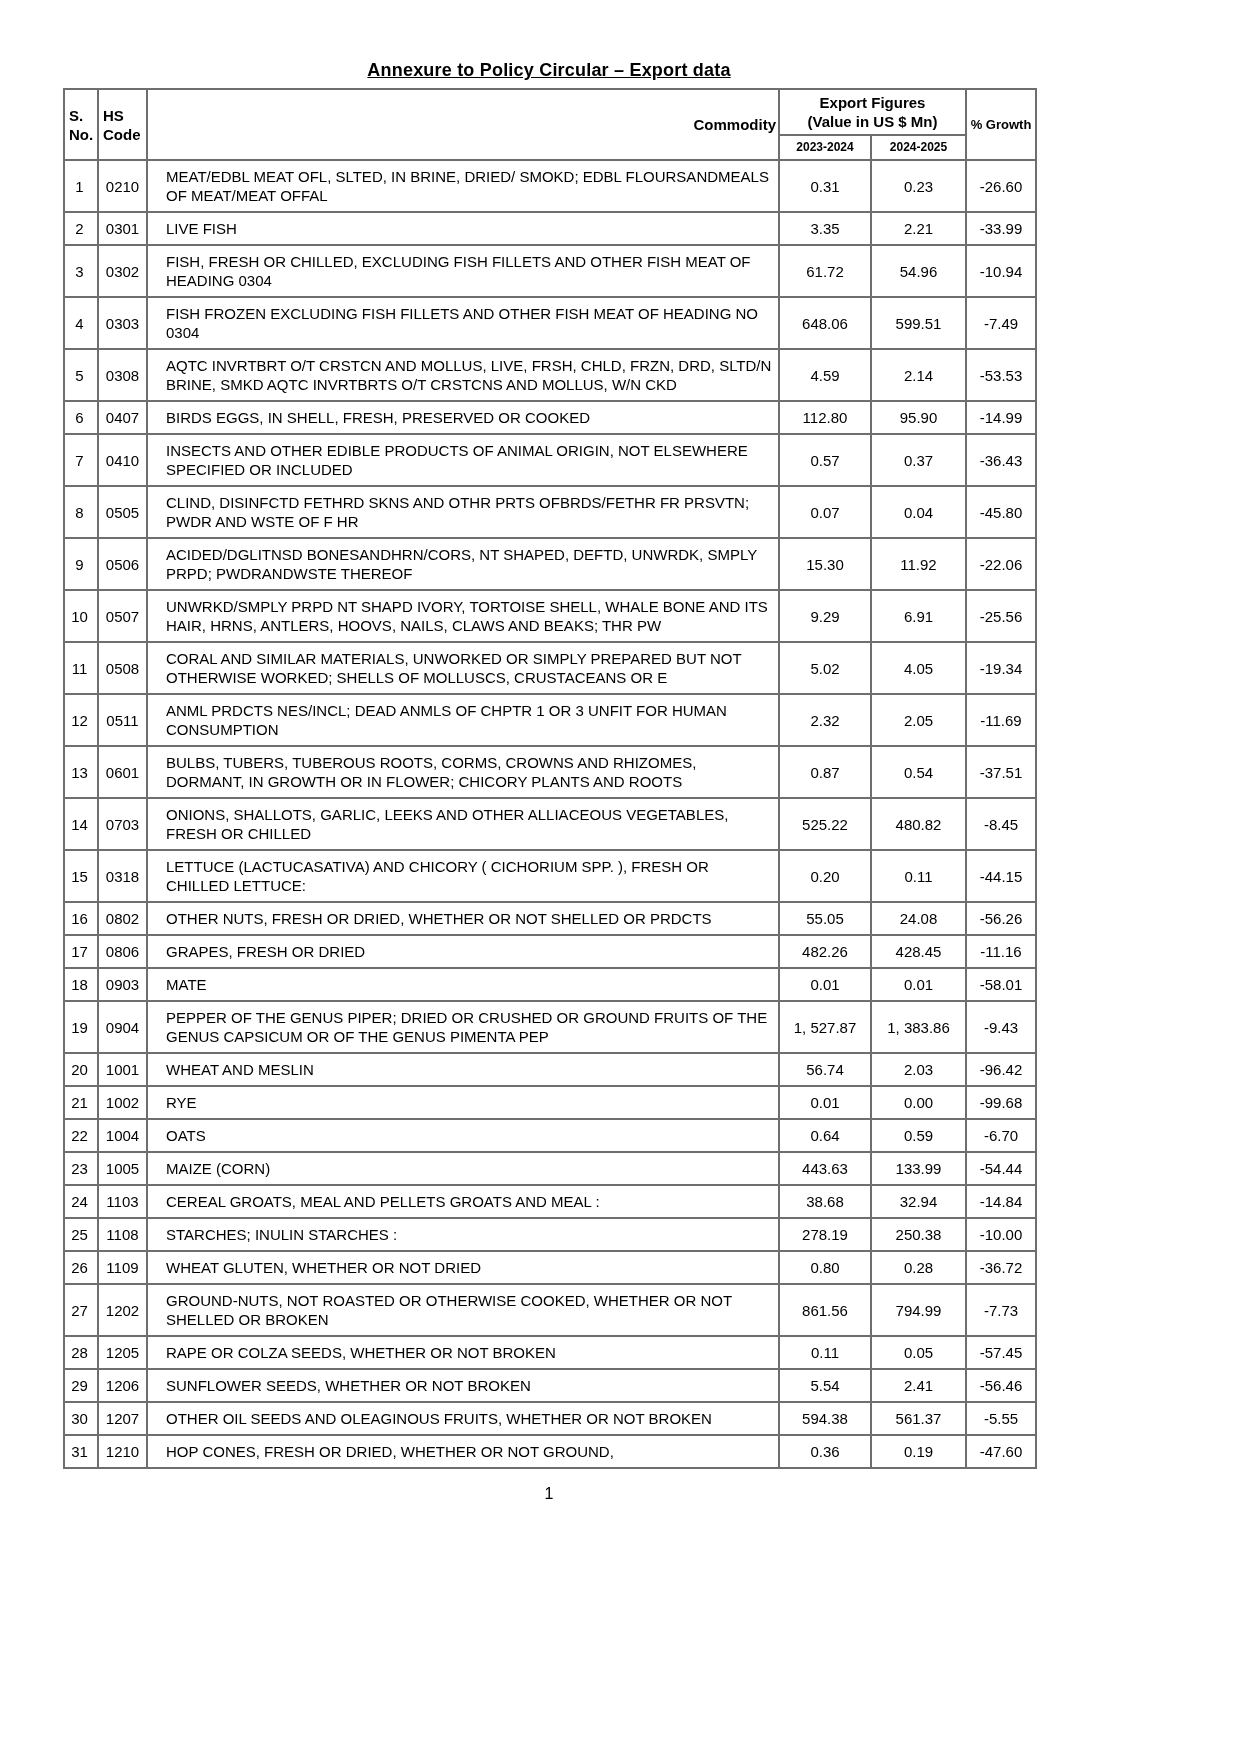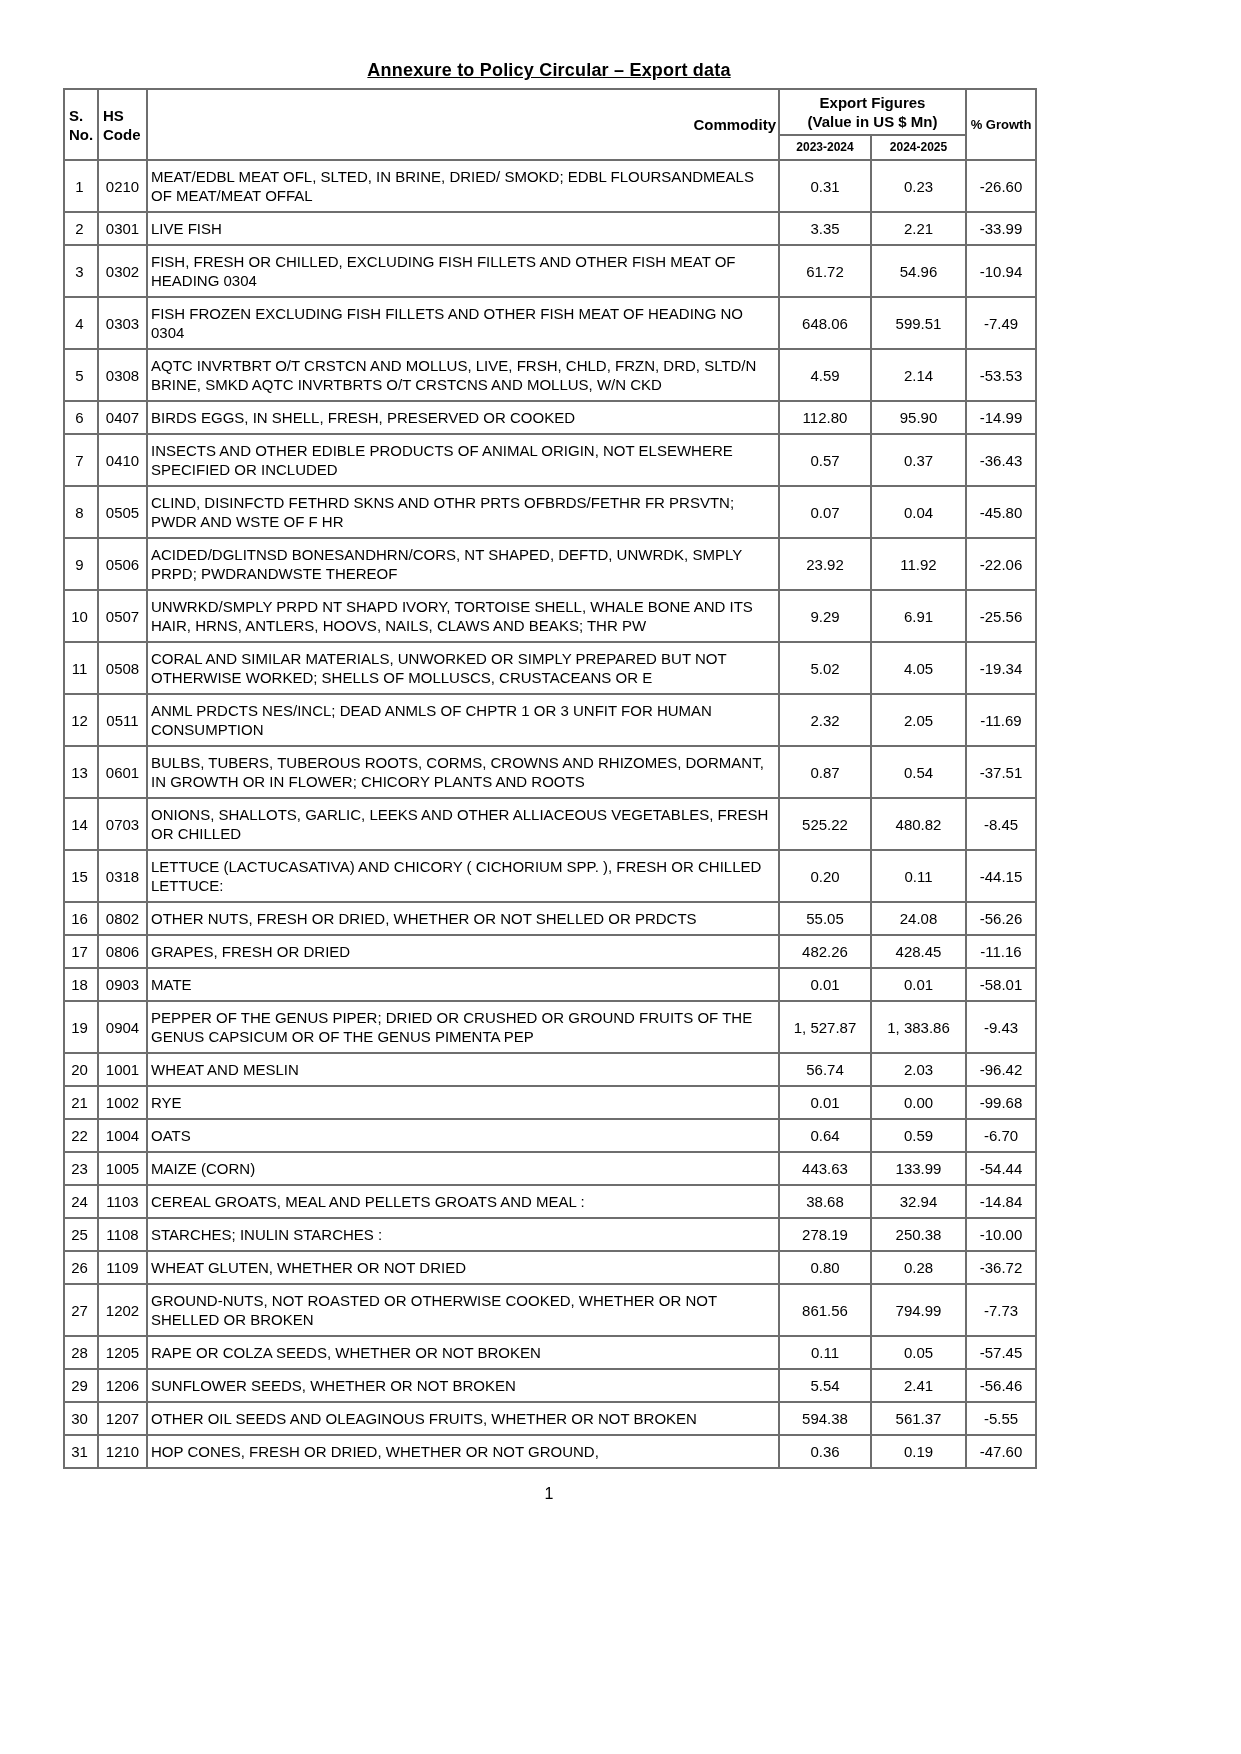--- a/index.html
+++ b/index.html
@@ -49,21 +49,21 @@
   .h-export { text-align: center; }
   .h-year { text-align: center; font-size: 12px; padding: 2px 1px; }
   .h-growth { text-align: center; font-size: 13px; padding: 2px 1px; }
   tbody td {
     font-size: 15px;
     line-height: 19px;
     padding: 6px 3px;
   }
   td.c-sno   { text-align: center; padding-left: 1px; padding-right: 4px; }
   td.c-hs    { text-align: center; padding-left: 1px; padding-right: 1px; }
-  td.c-commodity { text-align: left; padding-left: 3px; padding-right: 2px; }
+  td.c-commodity { text-align: left; padding-left: 18px; padding-right: 2px; }
   td.c-val   { text-align: center; }
   td.c-growth{ text-align: center; }
   .page-number {
     width: 972px;
     margin-top: 16px;
     text-align: center;
     font-size: 16px;
   }
 </style>
 </head>
@@ -160,21 +160,21 @@
     <td class="c-hs">0505</td>
     <td class="c-commodity">CLIND, DISINFCTD FETHRD SKNS AND OTHR PRTS OFBRDS/FETHR FR PRSVTN; PWDR AND WSTE OF F HR</td>
     <td class="c-val">0.07</td>
     <td class="c-val">0.04</td>
     <td class="c-growth">-45.80</td>
   </tr>
         <tr>
     <td class="c-sno">9</td>
     <td class="c-hs">0506</td>
     <td class="c-commodity">ACIDED/DGLITNSD BONESANDHRN/CORS, NT SHAPED, DEFTD, UNWRDK, SMPLY PRPD; PWDRANDWSTE THEREOF</td>
-    <td class="c-val">23.92</td>
+    <td class="c-val">15.30</td>
     <td class="c-val">11.92</td>
     <td class="c-growth">-22.06</td>
   </tr>
         <tr>
     <td class="c-sno">10</td>
     <td class="c-hs">0507</td>
     <td class="c-commodity">UNWRKD/SMPLY PRPD NT SHAPD IVORY, TORTOISE SHELL, WHALE BONE AND ITS HAIR, HRNS, ANTLERS, HOOVS, NAILS, CLAWS AND BEAKS; THR PW</td>
     <td class="c-val">9.29</td>
     <td class="c-val">6.91</td>
     <td class="c-growth">-25.56</td>

